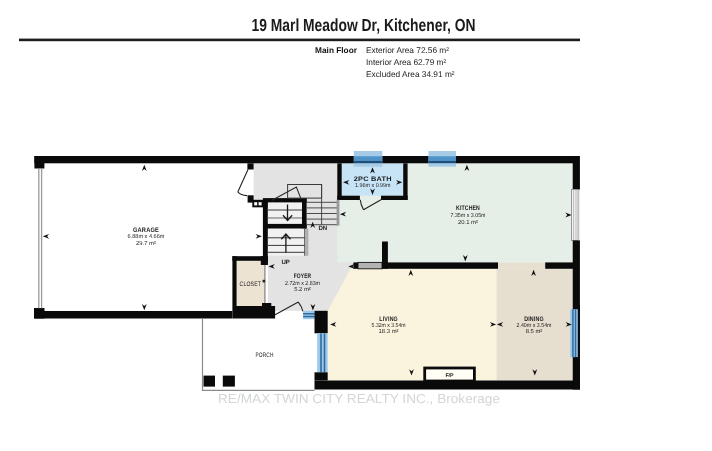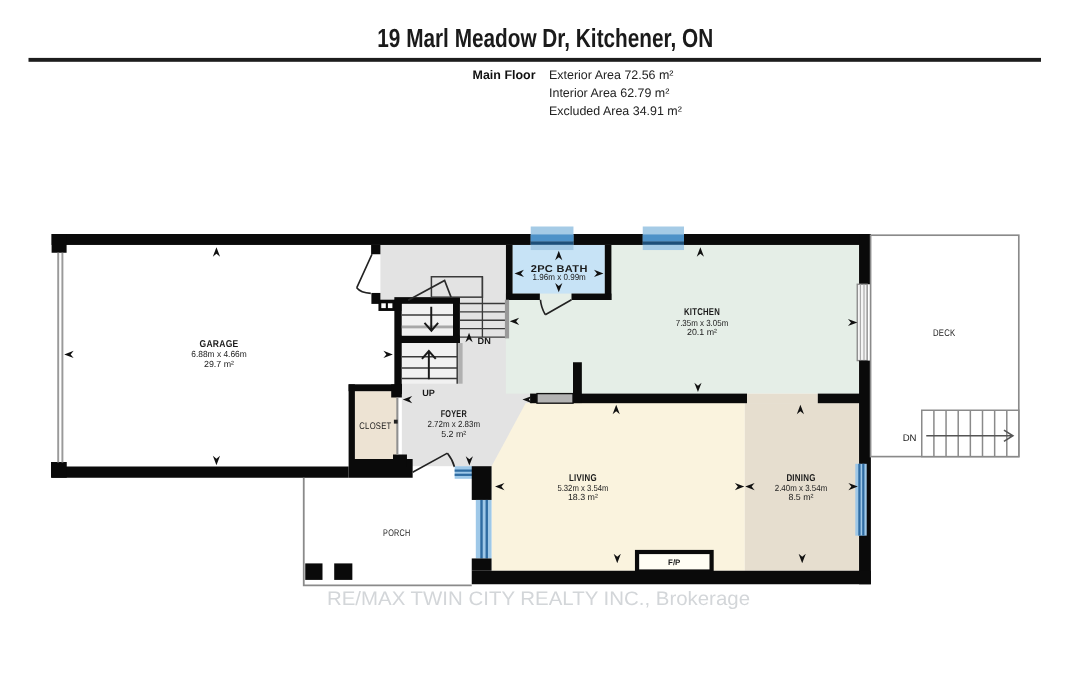--- a/index.html
+++ b/index.html
@@ -1,16 +1,16 @@
 <!DOCTYPE html>
 <html><head>
 <meta charset="utf-8">
 <style>
 html,body{margin:0;padding:0;background:#fff;}
-#page{position:relative;width:712px;height:451px;background:#fff;overflow:hidden;}
+#page{position:relative;width:580px;height:451px;background:#fff;overflow:hidden;}
 svg{display:block;}
 text{font-family:"Liberation Sans",sans-serif;fill:#1a1a1a;text-rendering:geometricPrecision;}
 .ttl{font-size:17.5px;font-weight:bold;}
 .hd{font-size:8.3px;fill:#222;}
 .hb{font-size:8.3px;font-weight:bold;fill:#111;}
 .rn{font-size:6.6px;font-weight:bold;letter-spacing:.2px;}
 .rd{font-size:5.9px;fill:#222;}
 .sm{font-size:6.1px;font-weight:bold;}
 .wm{font-size:13px;fill:#d3d6d9;}
 </style>

